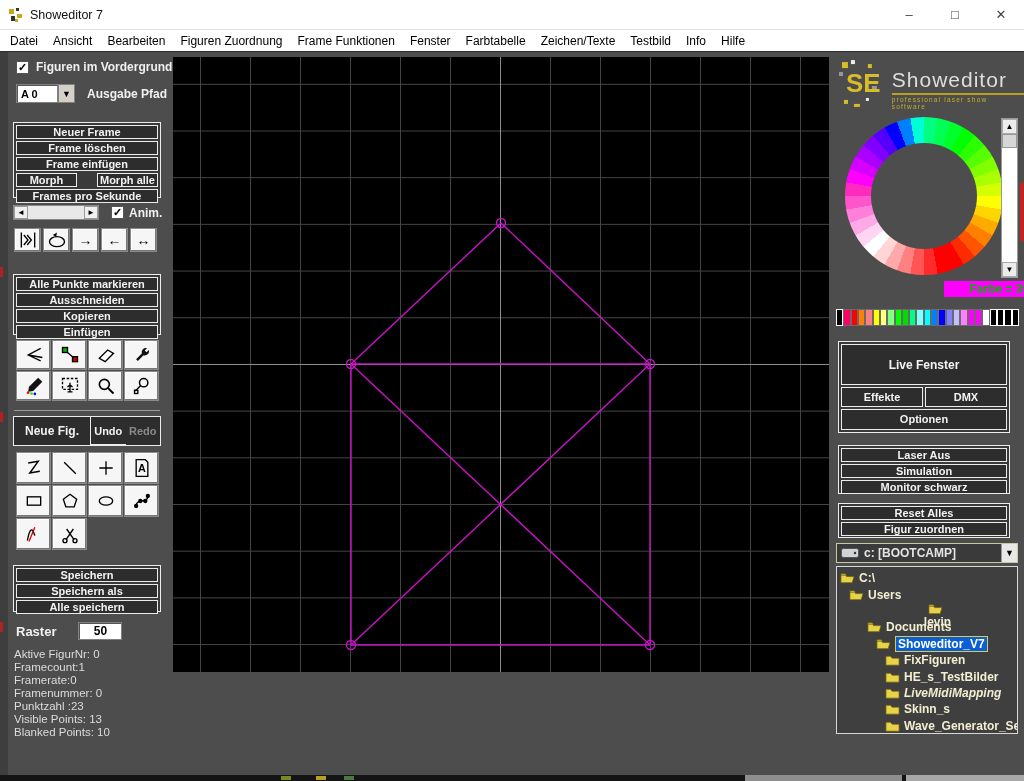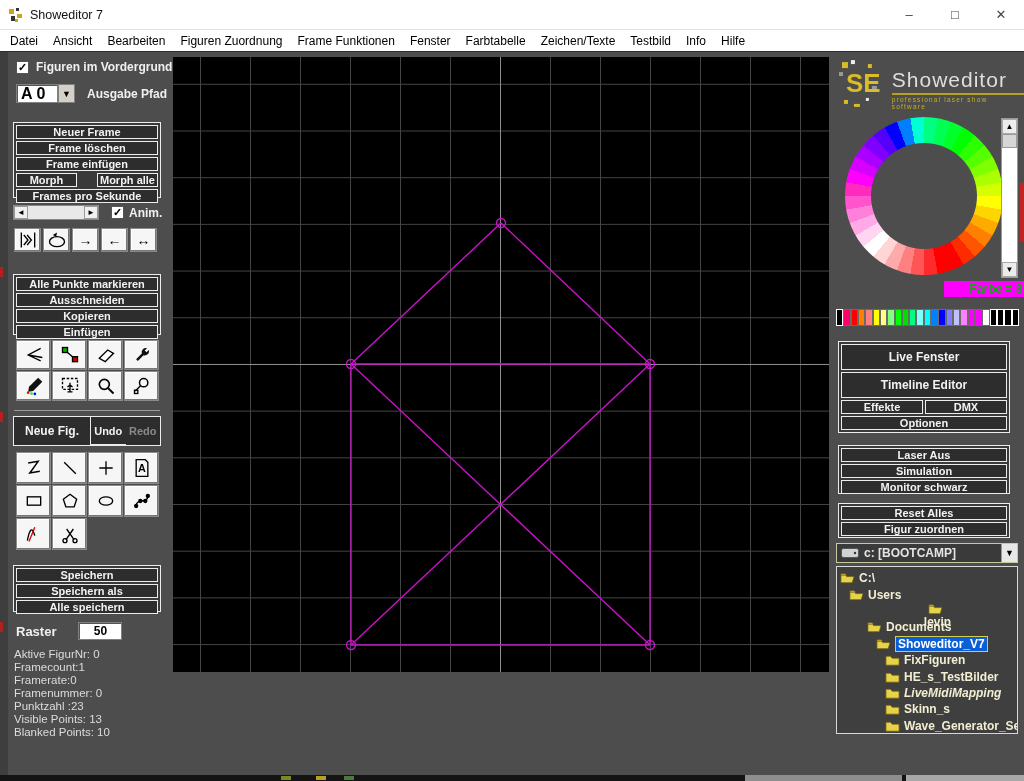--- a/index.html
+++ b/index.html
@@ -33,21 +33,21 @@
   .canvas { position:absolute; left:173px; top:5px; width:656px; height:615px; background:#000;
     background-image:
       linear-gradient(to right, #444 1px, transparent 1px),
       linear-gradient(to bottom, #444 1px, transparent 1px);
     background-size:50px 100%, 100% 46.7px;
     background-position:27px 0, 0 26.8px; }
   .canvas svg { position:absolute; left:0; top:0; }
 
   
   .abs { position:absolute; }
-  .combo-field { background:#fff; border:1px solid #808080; box-shadow:inset 1px 1px 0 #555; color:#000; font-size:16px; font-weight:bold; display:flex; align-items:center; padding-left:4px; }
+  .combo-field { background:#fff; border:1px solid #808080; box-shadow:inset 1px 1px 0 #555; color:#000; font-size:11px; font-weight:bold; display:flex; align-items:center; padding-left:4px; }
   .combo-btn { background:#d4d0c8; border:1px solid #808080; color:#000; font-size:9px; display:flex; align-items:center; justify-content:center; }
   .hscroll { display:flex; background:#dcdcdc; border:1px solid #888; }
   .hs-btn { width:14px; background:#f0f0f0; border:1px solid #999; font-size:8px; color:#000; display:flex; align-items:center; justify-content:center; }
   .hs-track { flex:1; background:#e8e8e8; }
   .divider { background:#9a9a9a; height:1px; }
   .status-line { color:#dcdcdc; font-size:11.5px; line-height:13px; white-space:nowrap; }
   .raster-input { background:#fff; border:1px solid #808080; box-shadow:inset 1px 1px 0 #555; color:#000; font-size:12px; font-weight:bold; text-align:center; }
 
   
   .logo-title { color:#dedede; font-size:21px; letter-spacing:1px; border-bottom:2px solid #b8a020; padding-bottom:1px; }
@@ -439,21 +439,20 @@
       <div class="swatch" style="background: rgb(255, 0, 255);"></div>
       <div class="swatch" style="background: rgb(255, 255, 255);"></div>
       <div class="swatch" style="background: rgb(0, 0, 0); border-color: rgb(255, 255, 255);"></div>
       <div class="swatch" style="background: rgb(0, 0, 0); border-color: rgb(255, 255, 255);"></div>
       <div class="swatch" style="background: rgb(0, 0, 0); border-color: rgb(255, 255, 255);"></div>
       <div class="swatch" style="background: rgb(0, 0, 0); border-color: rgb(255, 255, 255);"></div>
     </div>
 
   <div class="group" style="left:838px; top:289px; width:172px; height:92px;">
     <div class="dbtn" style="flex:2; font-size:12px;">Live Fenster</div>
-    <div class="dbtn" style="flex:2; font-size:12px;">Timeline Editor</div>
     <div style="display:flex; gap:2px; flex:1;">
       <div class="dbtn" style="flex:1;">Effekte</div>
       <div class="dbtn" style="flex:1;">DMX</div>
     </div>
     <div class="dbtn" style="flex:1;">Optionen</div>
   </div>
 
   <div class="group" style="left:838px; top:393px; width:172px; height:49px;">
     <div class="dbtn">Laser Aus</div>
     <div class="dbtn">Simulation</div>

